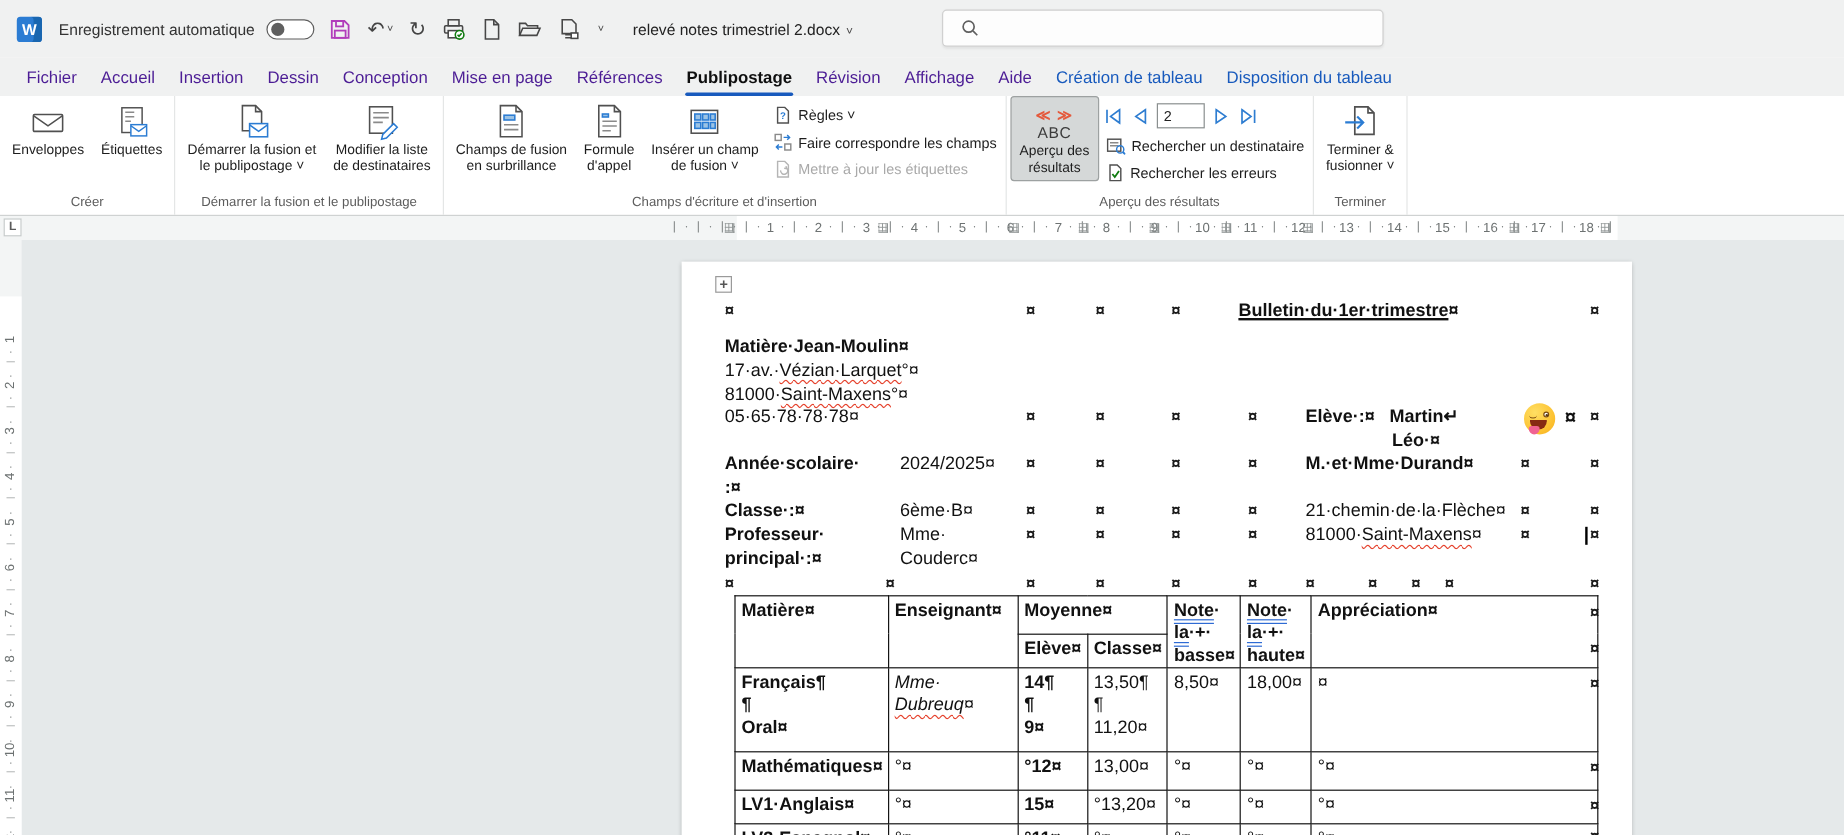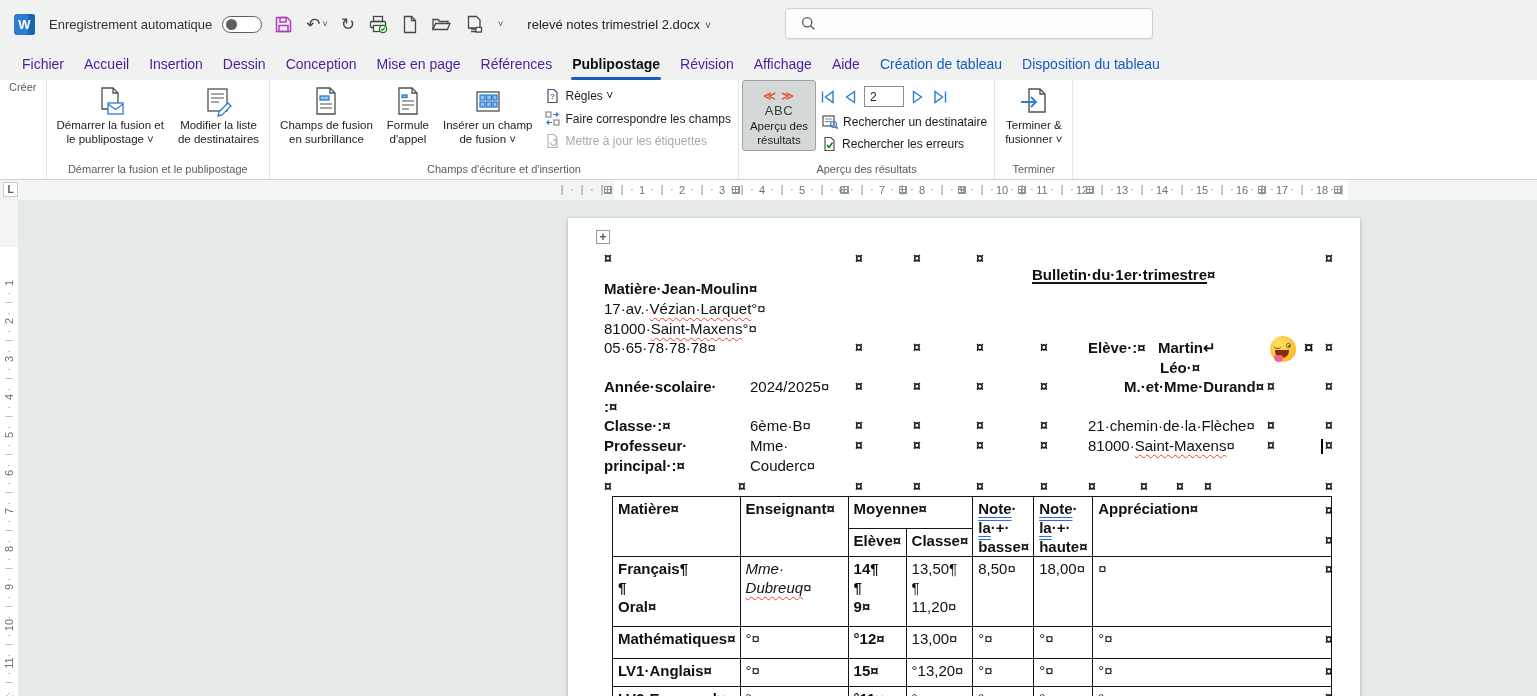--- a/index.html
+++ b/index.html
@@ -169,20 +169,42 @@
     <span class="rtab">Révision</span>
     <span class="rtab">Affichage</span>
     <span class="rtab">Aide</span>
     <span class="rtab ctx">Création de tableau</span>
     <span class="rtab ctx">Disposition du tableau</span>
   </div>
 
   <div class="ribbon">
 
     <div class="group">
+      <div class="gbody">
+        <div class="bigbtn">
+          <span class="ico">
+            <svg width="30" height="30" viewBox="0 0 32 32" fill="none" stroke="#505050" stroke-width="1.4">
+              <rect x="3" y="9" width="26" height="15" rx="1" fill="#fff"></rect>
+                <path d="M3 10l13 9 13-9"></path>
+            </svg>
+          </span>
+          <span>Enveloppes</span>
+        </div>
+        <div class="bigbtn">
+          <span class="ico">
+            <svg width="30" height="30" viewBox="0 0 32 32" fill="none" stroke-width="1.3">
+              <rect x="7" y="3" width="18" height="22" fill="#fff" stroke="#505050"></rect>
+              <path d="M10 7h8M10 11h8M10 15h5" stroke="#8a8a8a"></path>
+              <rect x="15" y="18" width="14" height="10" fill="#fff" stroke="#2b7cd3"></rect>
+                <path d="M15 19l7 5 7-5" stroke="#2b7cd3"></path>
+            </svg>
+          </span>
+          <span>Étiquettes</span>
+        </div>
+      </div>
       <div class="glabel">Créer</div>
     </div>
 
     <div class="group">
       <div class="gbody">
         <div class="bigbtn">
           <span class="ico">
             <svg width="32" height="32" viewBox="0 0 32 32" fill="none" stroke-width="1.3">
               <path d="M8 2h11l5 5v16H8z" fill="#fff" stroke="#505050"></path>
                 <path d="M19 2v5h5" stroke="#505050"></path>
@@ -489,42 +511,42 @@
         <span class="vnum" style="top: 457px;">11</span>
         <span class="vtick" style="top: 468px; font-size: 9px;">·</span>
         <span class="vtick" style="top: 478px; font-size: 7px;">—</span>
         <span class="vtick" style="top: 488px; font-size: 9px;">·</span>
         <span class="vnum" style="top: 495px;">12</span>
       </div>
 
     <div class="page">
       <div class="handle">+</div>
 
-      <div class="pline b" style="left:464px; top:47px;"><span class="doctitle-line">Bulletin·du·1er·trimestre</span><span>¤</span></div>
+      <div class="pline b" style="left:464px; top:31px;"><span class="doctitle-line">Bulletin·du·1er·trimestre</span><span>¤</span></div>
 
       <div class="pline b" style="left:36px; top:61px;">Matière·Jean-Moulin¤</div>
       <div class="pline" style="left:36px; top:81px;"><span>17·av.·</span><span class="sq">Vézian·Larquet</span><span>°¤</span></div>
       <div class="pline" style="left:36px; top:101px;"><span>81000·</span><span class="sq">Saint-Maxens</span><span>°¤</span></div>
       <div class="pline" style="left:36px; top:120px;">05·65·78·78·78¤</div>
 
       <div class="pline b" style="left:520px; top:120px;">Elève·:¤</div>
       <div class="pline b" style="left:590px; top:120px;">Martin↵</div>
       <div class="pline b" style="left:592px; top:140px;">Léo·¤</div>
       <div class="emoji">
           <div class="eyeL"></div>
           <div class="eyeR"></div>
           <div class="mouth"></div>
           <div class="tongue"></div>
         </div>
       <div class="emoji-mark">¤</div>
 
       <div class="pline b" style="left:36px; top:159px;">Année·scolaire·</div>
       <div class="pline b" style="left:36px; top:179px;">:¤</div>
       <div class="pline" style="left:182px; top:159px;">2024/2025¤</div>
-      <div class="pline b" style="left:520px; top:159px;margin-left:36px;">M.·et·Mme·Durand¤</div>
+      <div class="pline b" style="left:520px; top:159px;">M.·et·Mme·Durand¤</div>
 
       <div class="pline b" style="left:36px; top:198px;">Classe·:¤</div>
       <div class="pline" style="left:182px; top:198px;">6ème·B¤</div>
       <div class="pline" style="left:520px; top:198px;">21·chemin·de·la·Flèche¤</div>
 
       <div class="pline b" style="left:36px; top:218px;">Professeur·</div>
       <div class="pline b" style="left:36px; top:238px;">principal·:¤</div>
       <div class="pline" style="left:182px; top:218px;">Mme·</div>
       <div class="pline" style="left:182px; top:238px;">Couderc¤</div>
       <div class="pline" style="left:520px; top:218px;"><span>81000·</span><span class="sq">Saint-Maxens</span><span>¤</span></div>

